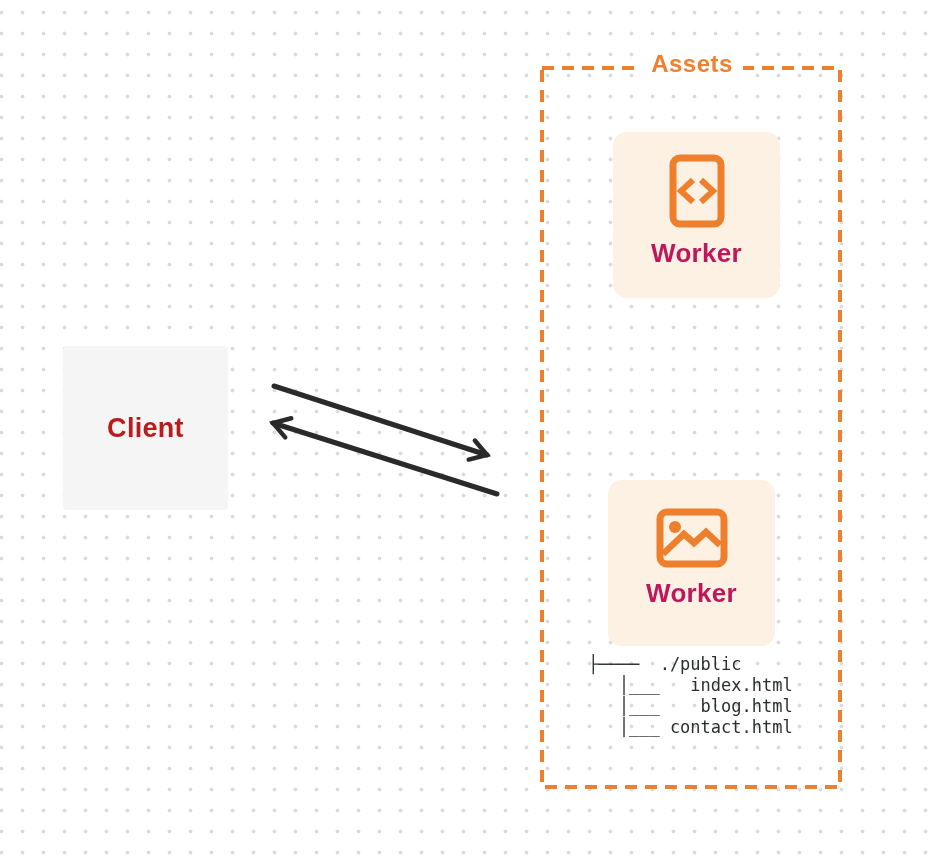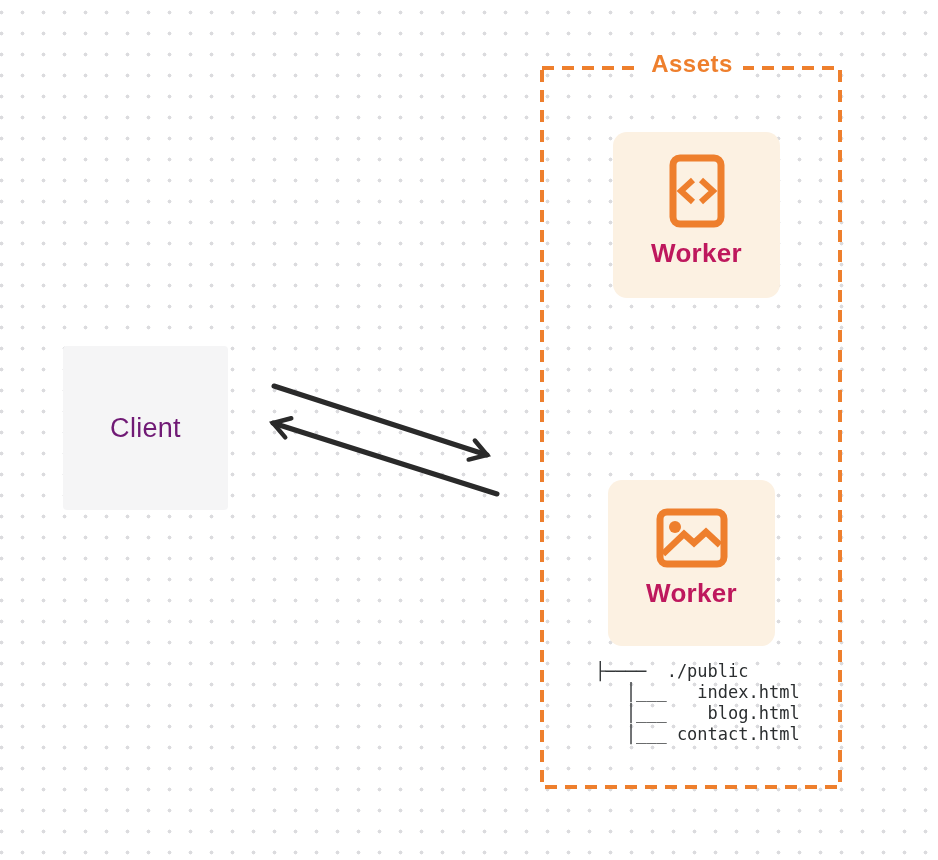--- a/index.html
+++ b/index.html
@@ -12,21 +12,21 @@
     background-size:21px 21px;
     background-position:12px 2px;
     font-family:"Liberation Sans", sans-serif;
   }
   .client-box{
     position:absolute;left:63px;top:346px;width:165px;height:164px;
     background:#f5f5f6;border-radius:4px;
     display:flex;align-items:center;justify-content:center;
   }
   .client-box .box-label{
-    font-size:27px;font-weight:normal;color:#701a75;letter-spacing:.3px;
+    font-size:27px;font-weight:bold;color:#b91c1c;letter-spacing:.3px;
   }
   .url-label{
     position:absolute;left:282px;top:340px;
     font-size:18px;font-weight:bold;color:#222527;letter-spacing:.2px;
   }
   .arrows-svg{position:absolute;left:255px;top:375px;}
   .project-border-svg{position:absolute;left:0;top:0;pointer-events:none;}
   .project-label{
     position:absolute;left:536px;top:50px;width:312px;
     text-align:center;
@@ -41,21 +41,21 @@
     display:flex;flex-direction:column;align-items:center;
   }
   .worker-card{left:613px;top:132px;}
   .assets-card{left:608px;top:480px;}
   .worker-card .node-icon{margin-top:22px;}
   .assets-card .node-icon{margin-top:28px;}
   .node-label{
     margin-top:10px;font-size:26px;font-weight:bold;color:#be185d;letter-spacing:.3px;
   }
   .file-tree{
-    position:absolute;left:583px;top:649px;margin:12px;
+    position:absolute;left:583px;top:649px;margin:5px;
     font-family:"DejaVu Sans Mono", monospace;
     font-size:17px;line-height:21px;color:#2b2e30;
     white-space:pre;
   }
 </style>
 </head>
 <body>
 
 <div class="canvas">
 

